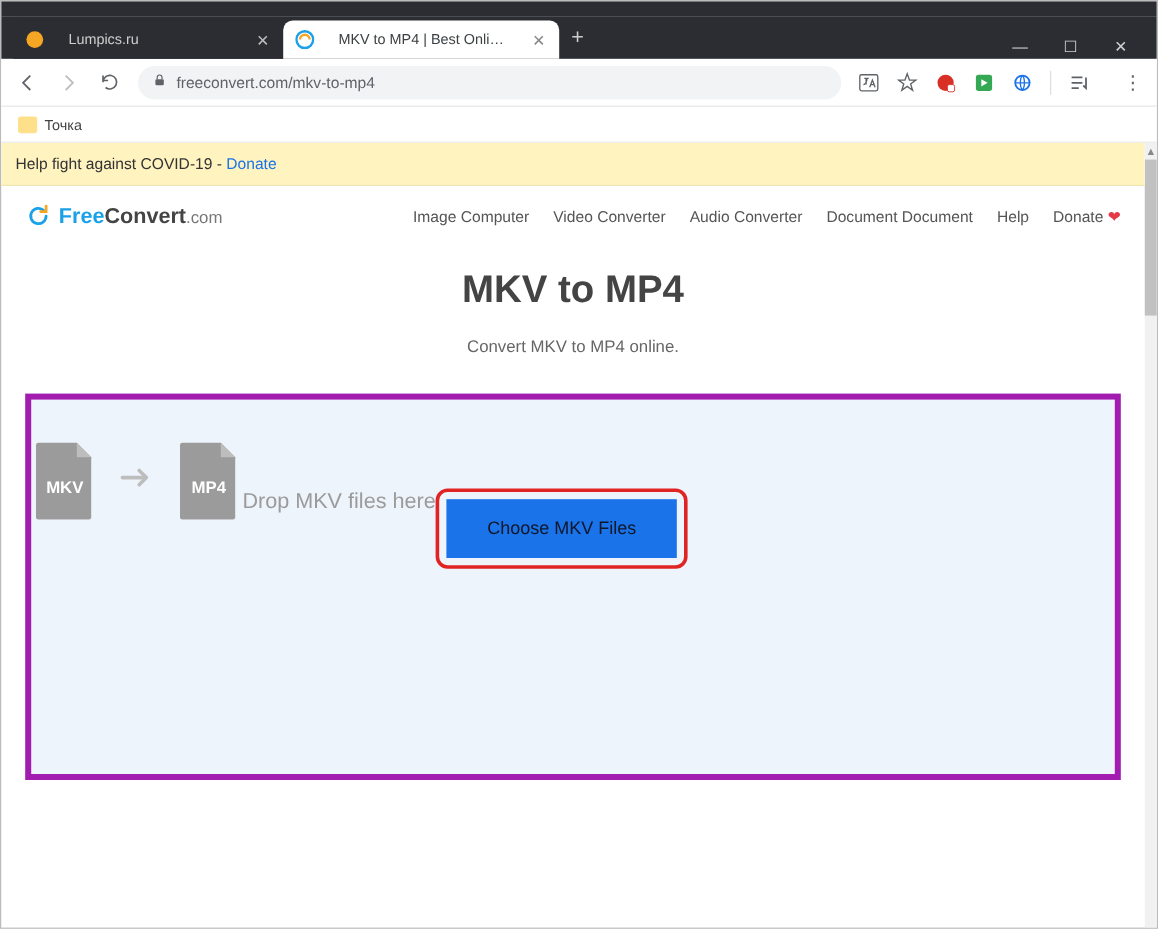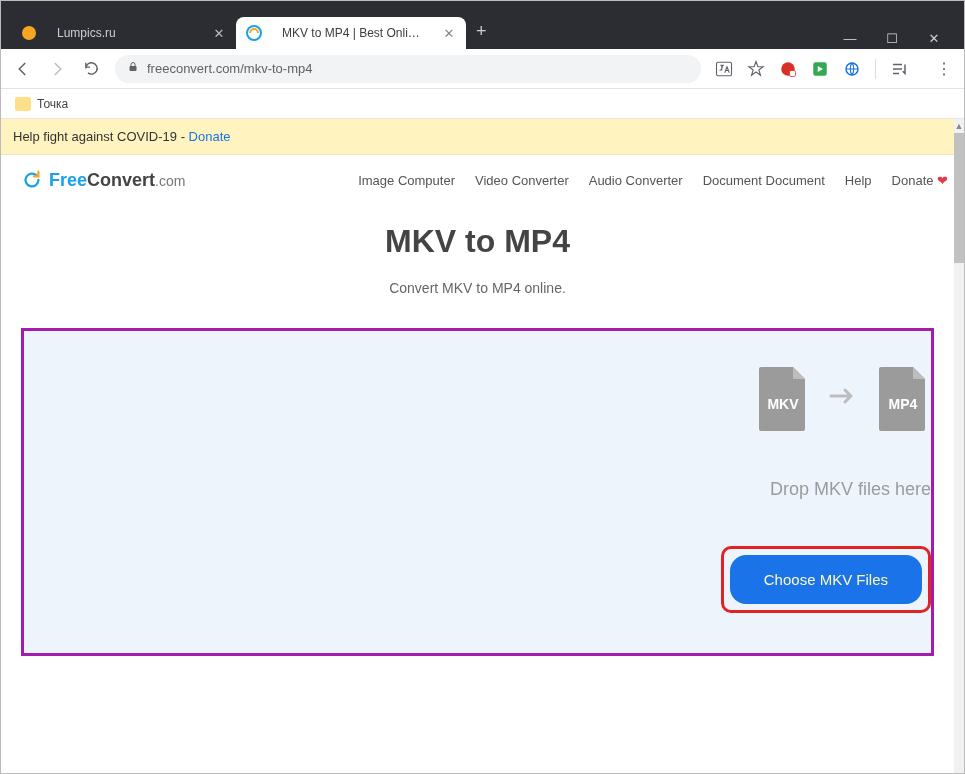--- a/index.html
+++ b/index.html
@@ -32,46 +32,46 @@
   .bm-ic { width:16px; height:14px; background:#ffe08a; border-radius:2px; display:inline-block; }
 
   .content-scroll { position:absolute; left:0; right:10px; top:118px; bottom:0; overflow:hidden; }
   .scrollbar-track { position:absolute; right:0; top:118px; bottom:0; width:10px; background:#f1f1f1; }
   .scrollbar-thumb { position:absolute; right:0; top:132px; width:10px; height:130px; background:#c1c1c1; }
   .scrollbar-up { position:absolute; right:0; top:118px; width:10px; height:14px; background:#f1f1f1; color:#888; font-size:9px; display:flex; align-items:center; justify-content:center; }
 
   .covid-banner { background:#fff3c0; padding:10px 12px; font-size:13px; color:#333; border-bottom:1px solid #efe6b1; }
   .covid-banner a { color:#1a73e8; text-decoration:none; }
 
-  .site-header { display:flex; align-items:center; padding:14px 6px 8px 20px; gap:30px; }
+  .site-header { display:flex; align-items:center; padding:14px 20px 8px 20px; gap:30px; }
   .logo { display:flex; align-items:center; gap:6px; font-size:18px; }
   .logo .icon { width:22px; height:22px; }
   .logo .free { color:#1aa1e8; font-weight:600; }
   .logo .conv { color:#444; font-weight:600; }
   .logo .com { color:#777; font-size:14px; }
   .nav { display:flex; align-items:center; gap:20px; font-size:13px; color:#555; margin-left:auto; }
   .nav span { white-space:nowrap; }
   .heart { color:#e63946; }
 
   .page-title { text-align:center; font-size:32px; font-weight:700; color:#444; margin-top:24px; }
   .page-sub { text-align:center; font-size:14px; color:#666; margin-top:20px; }
 
   .tabs-box { margin:32px 20px 0 20px; }
   .src-tabs { display:flex; }
   .src-tab { width:156px; height:44px; display:flex; align-items:center; justify-content:center; font-size:13px; background:#fff; border:1px solid #e6e6e6; border-bottom:none; }
   .src-tab.active { color:#1a73e8; border-color:#eee; }
   .src-tab.inactive { color:#777; border-left:none; }
-  .drop-area { background:#eef4fc; border:3px solid #a21caf; min-height:322px; padding:28px 0 40px 0; display:flex; flex-direction:column; align-items:flex-end; }
+  .drop-area { background:#eef4fc; border:5px solid #a21caf; min-height:322px; padding:28px 0 40px 0; display:flex; flex-direction:row; align-items:flex-start; }
   .file-icons { display:flex; align-items:center; gap:18px; margin-top:6px; }
   .file-ic { position:relative; width:56px; height:68px; }
   .file-ic svg { width:56px; height:68px; }
   .arrow { color:#bdbdbd; font-size:22px; }
   .drop-text { color:#9b9b9b; font-size:18px; margin-top:46px; }
   .choose-wrap { margin-top:46px; border:3px solid #e02424; border-radius:10px; padding:6px; }
-  .choose-btn { background:#1a73e8; color:#fef9c3; border:none; border-radius:16px; padding:16px 34px; font-size:15px; cursor:pointer; }
+  .choose-btn { background:#1a73e8; color:#0f172a; border:none; border-radius:0; padding:16px 34px; font-size:15px; cursor:pointer; }
 </style>
 </head>
 <body>
 
 <div class="titlebar"></div>
 
 <div class="tabstrip">
   <div class="tab inactive">
     <span class="favicon">
       <svg viewBox="0 0 16 16">

